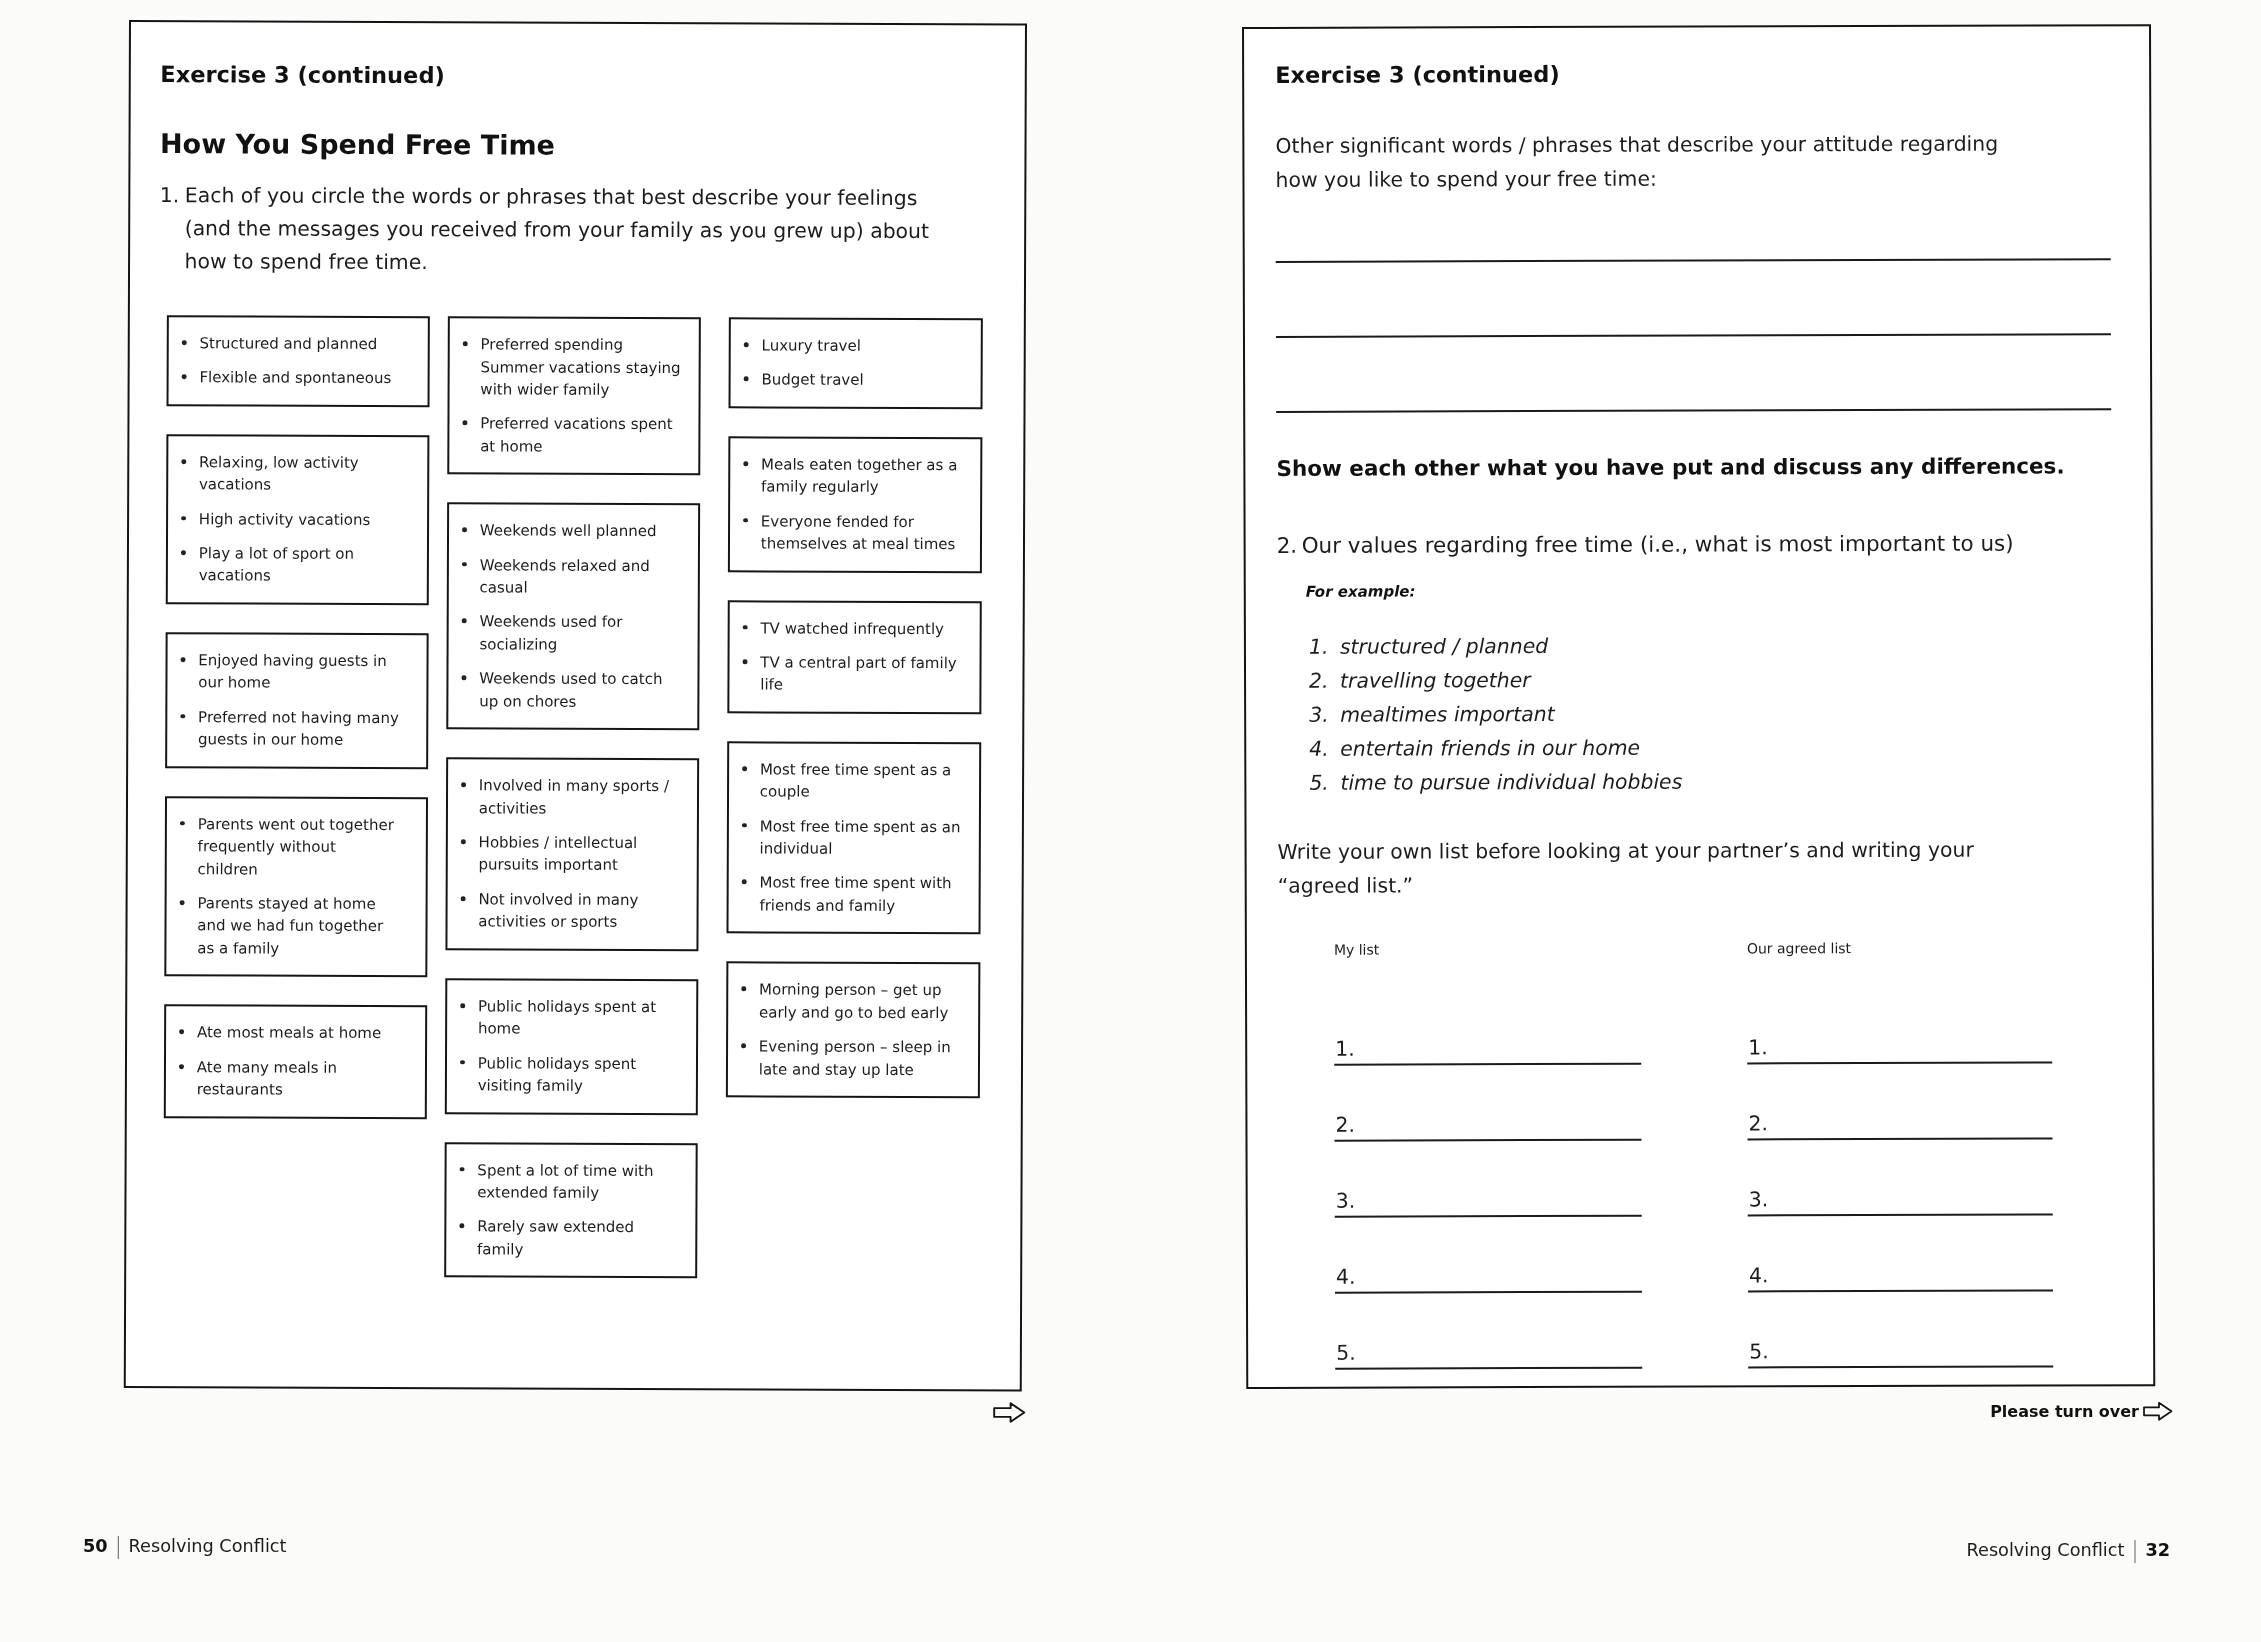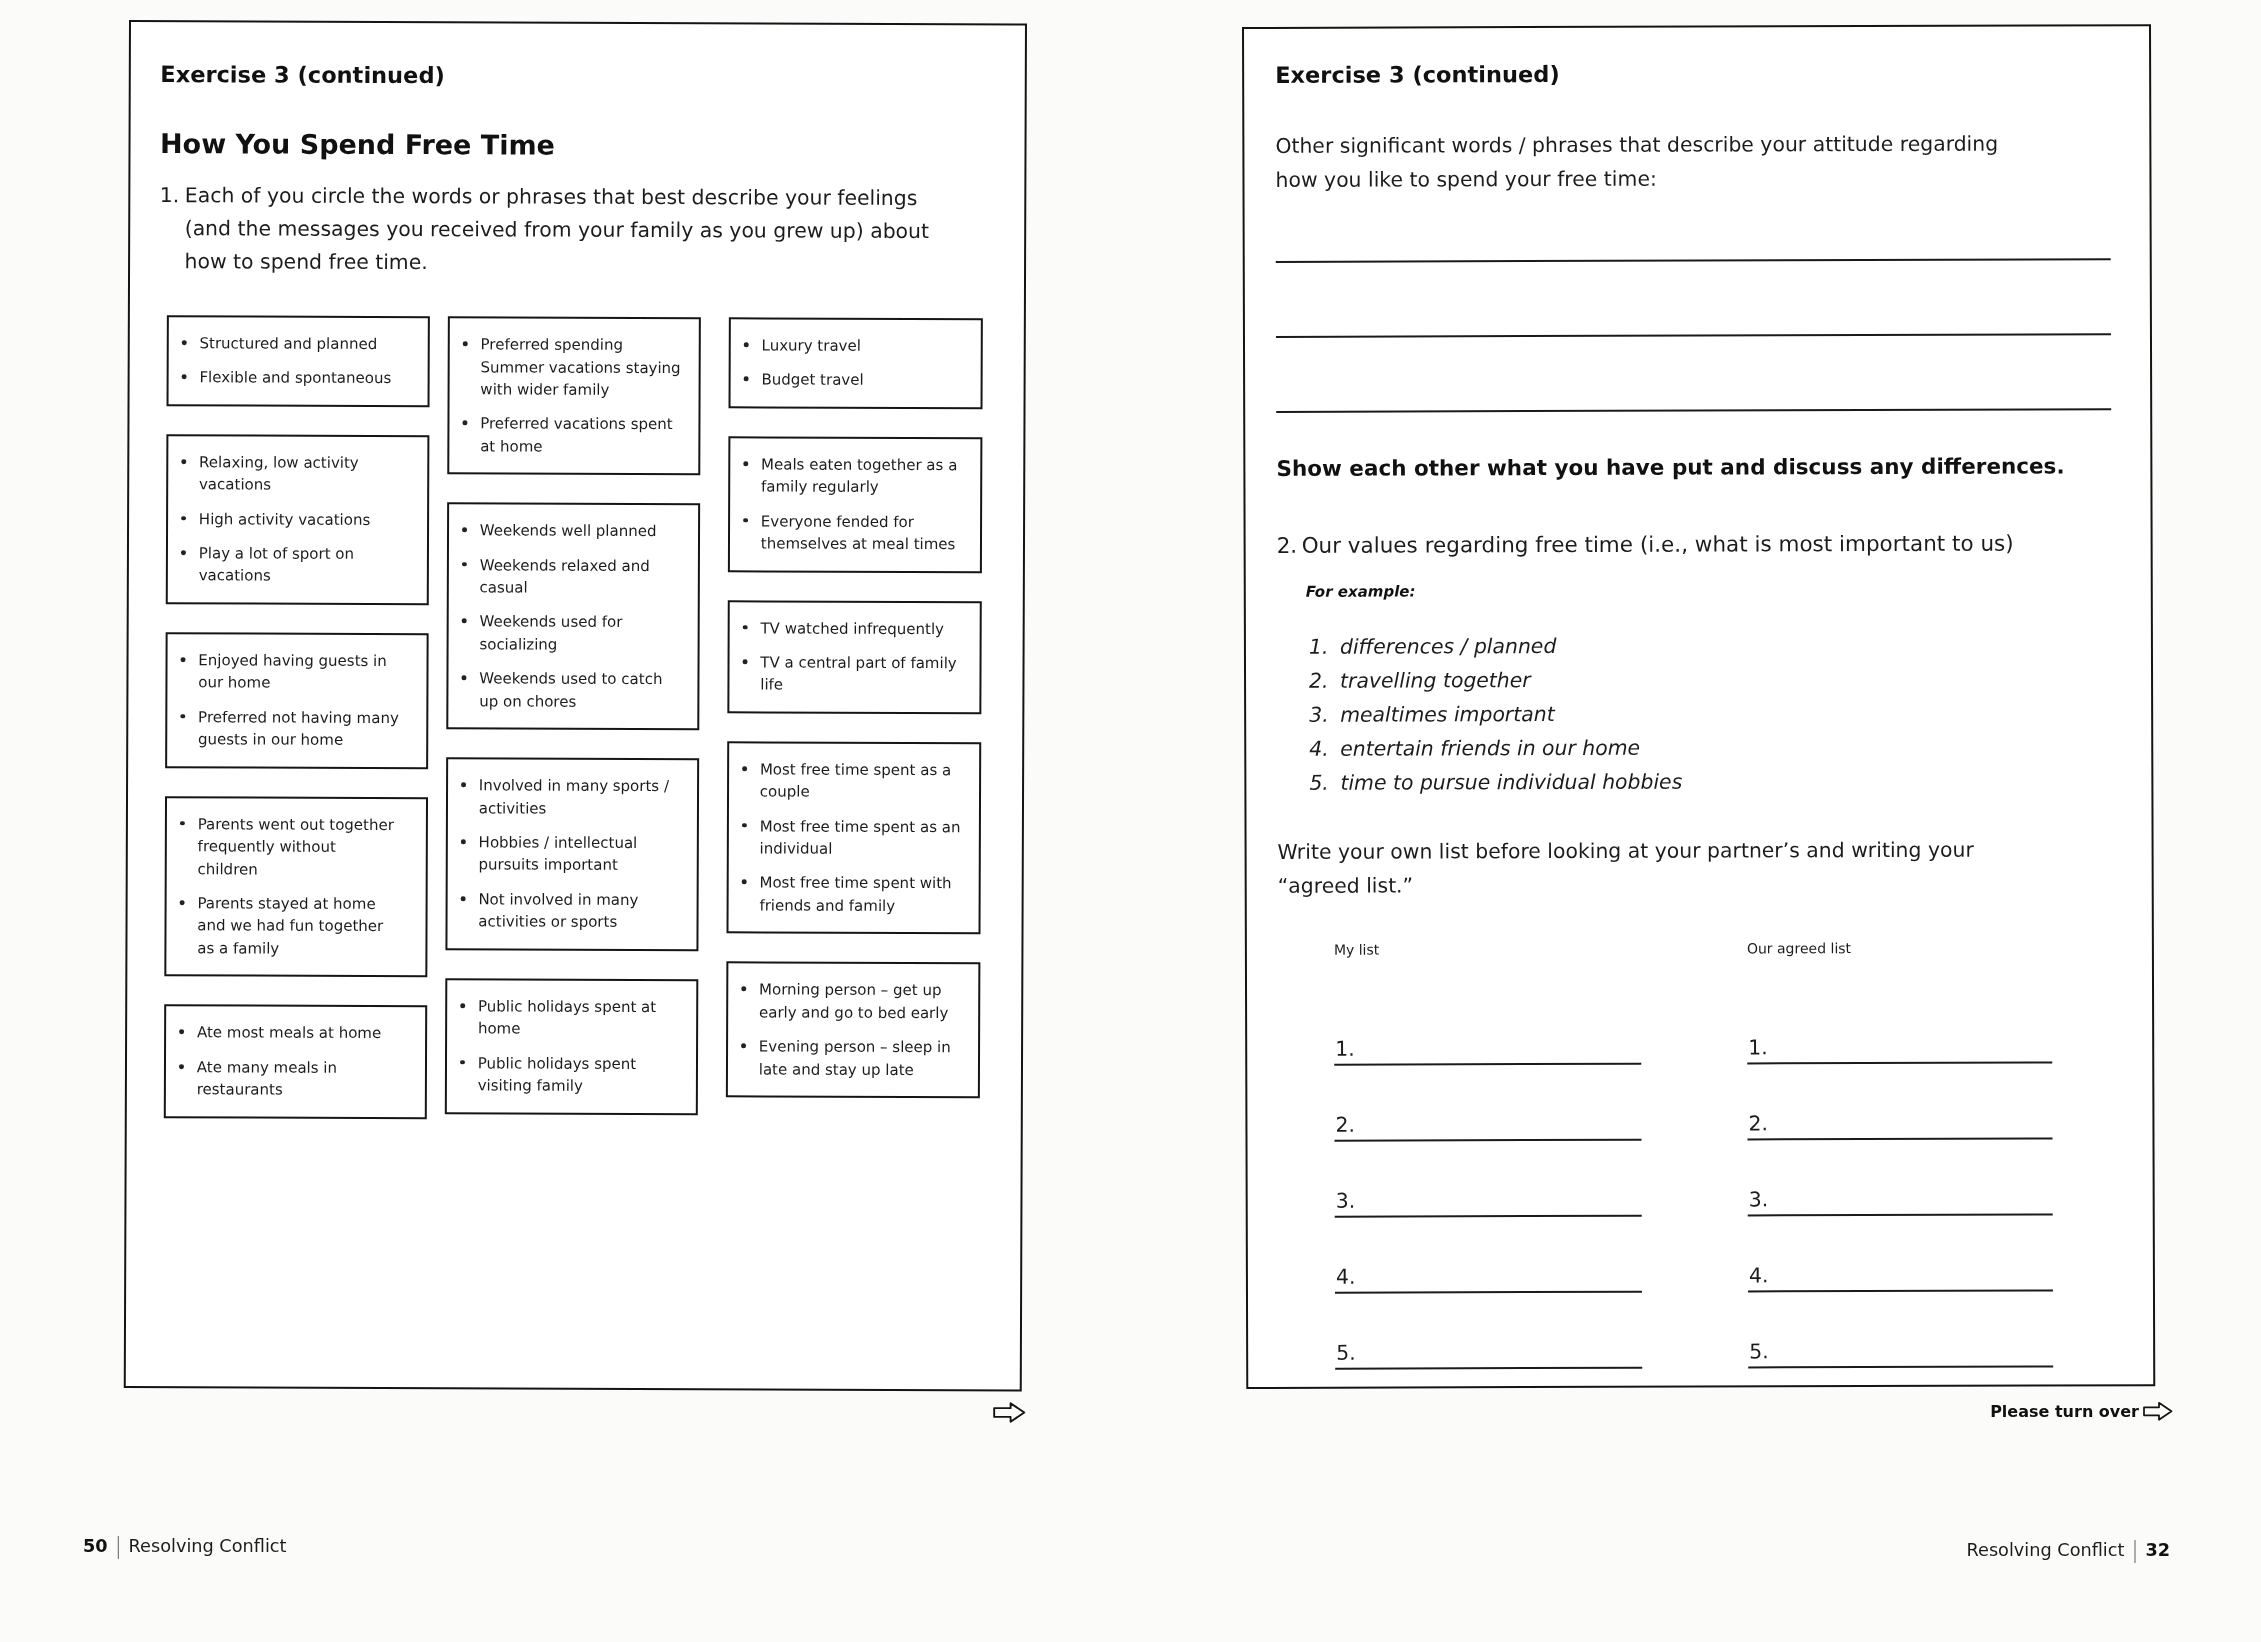--- a/index.html
+++ b/index.html
@@ -161,20 +161,30 @@
           <div class="word-box">
             <div class="w-item">
               <div class="dot"></div>
               <div class="w-text">Public holidays spent at<br>home</div>
             </div>
             <div class="w-item">
               <div class="dot"></div>
               <div class="w-text">Public holidays spent<br>visiting family</div>
             </div>
           </div>
+          <div class="word-box">
+            <div class="w-item">
+              <div class="dot"></div>
+              <div class="w-text">Spent a lot of time with<br>extended family</div>
+            </div>
+            <div class="w-item">
+              <div class="dot"></div>
+              <div class="w-text">Rarely saw extended<br>family</div>
+            </div>
+          </div>
         </div>
       <div class="wcol c2">
           <div class="word-box">
             <div class="w-item">
               <div class="dot"></div>
               <div class="w-text">Luxury travel</div>
             </div>
             <div class="w-item">
               <div class="dot"></div>
               <div class="w-text">Budget travel</div>
@@ -247,21 +257,21 @@
     <div class="item2 hang" style="left:31px;top:504px;width:837px;">
       <span class="num">2.</span>
       <span>Our values regarding free time (i.e., what is most important to us)</span>
     </div>
 
     <div class="fx" style="left:60px;top:554px;">For example:</div>
 
     <div class="ex-list" style="left:63px;top:606px;" id="example-list">
         <div class="ex-row">
           <span class="n">1.</span>
-          <span>differences / planned</span>
+          <span>structured / planned</span>
         </div>
         <div class="ex-row">
           <span class="n">2.</span>
           <span>travelling together</span>
         </div>
         <div class="ex-row">
           <span class="n">3.</span>
           <span>mealtimes important</span>
         </div>
         <div class="ex-row">

